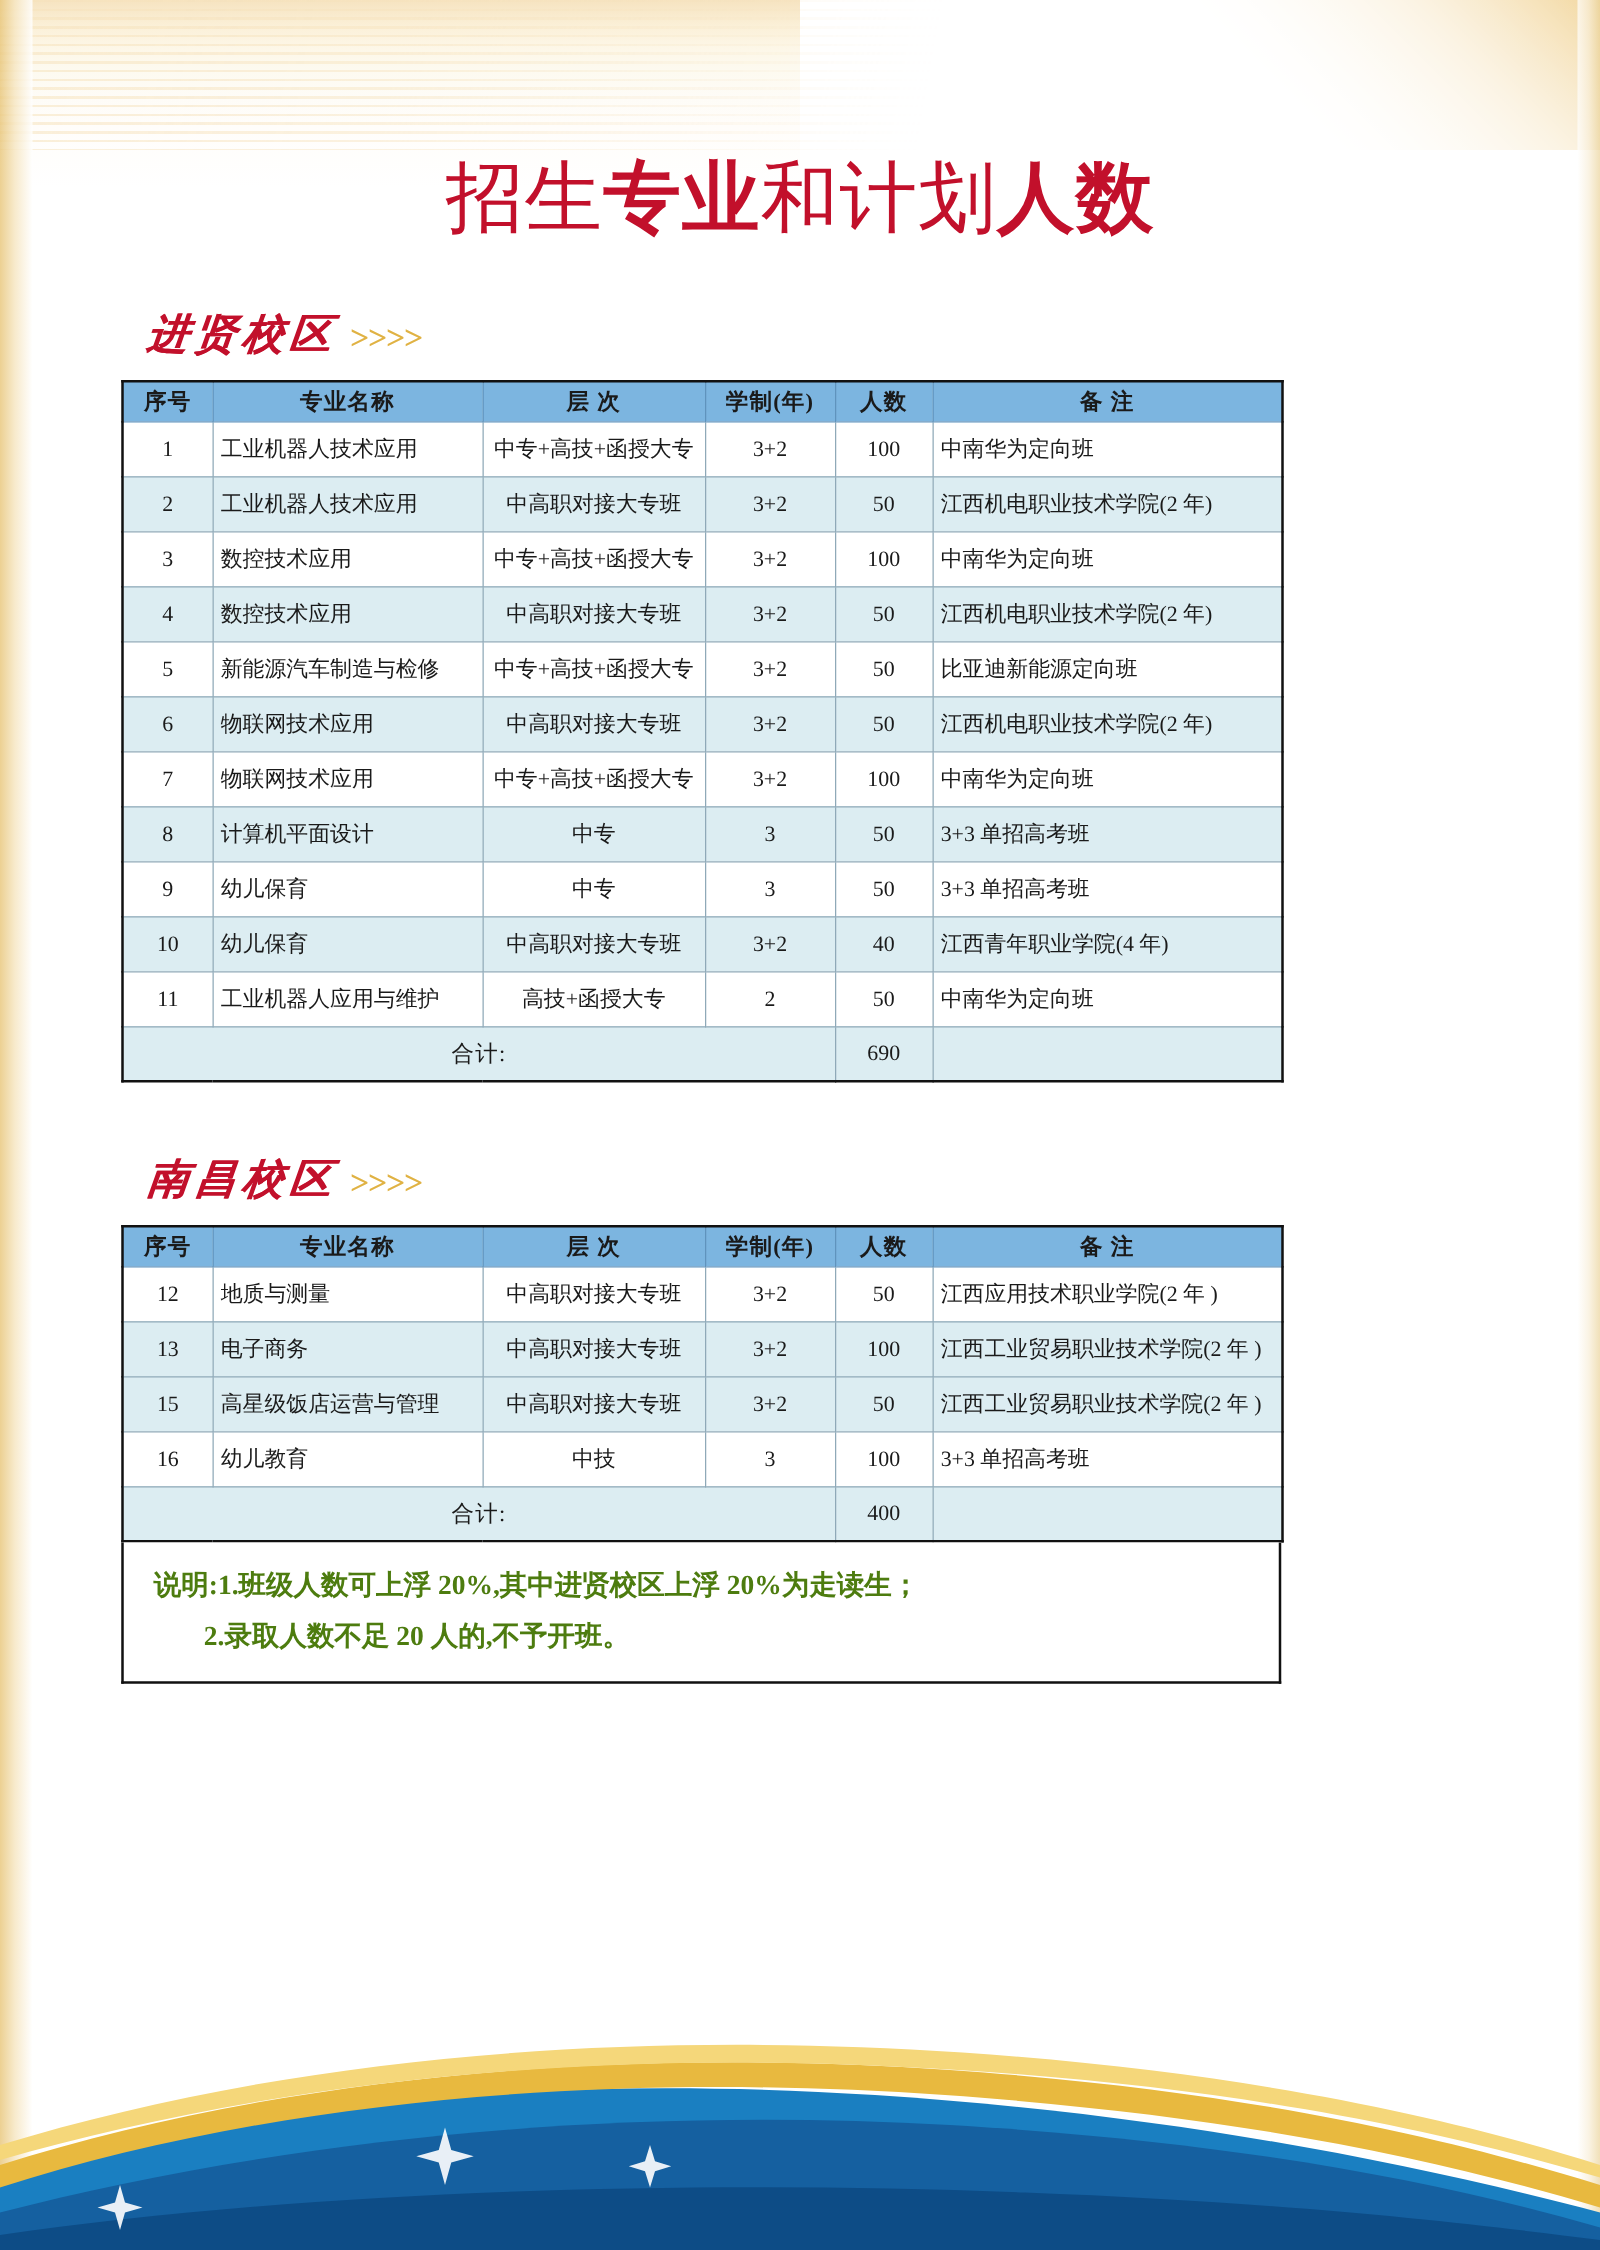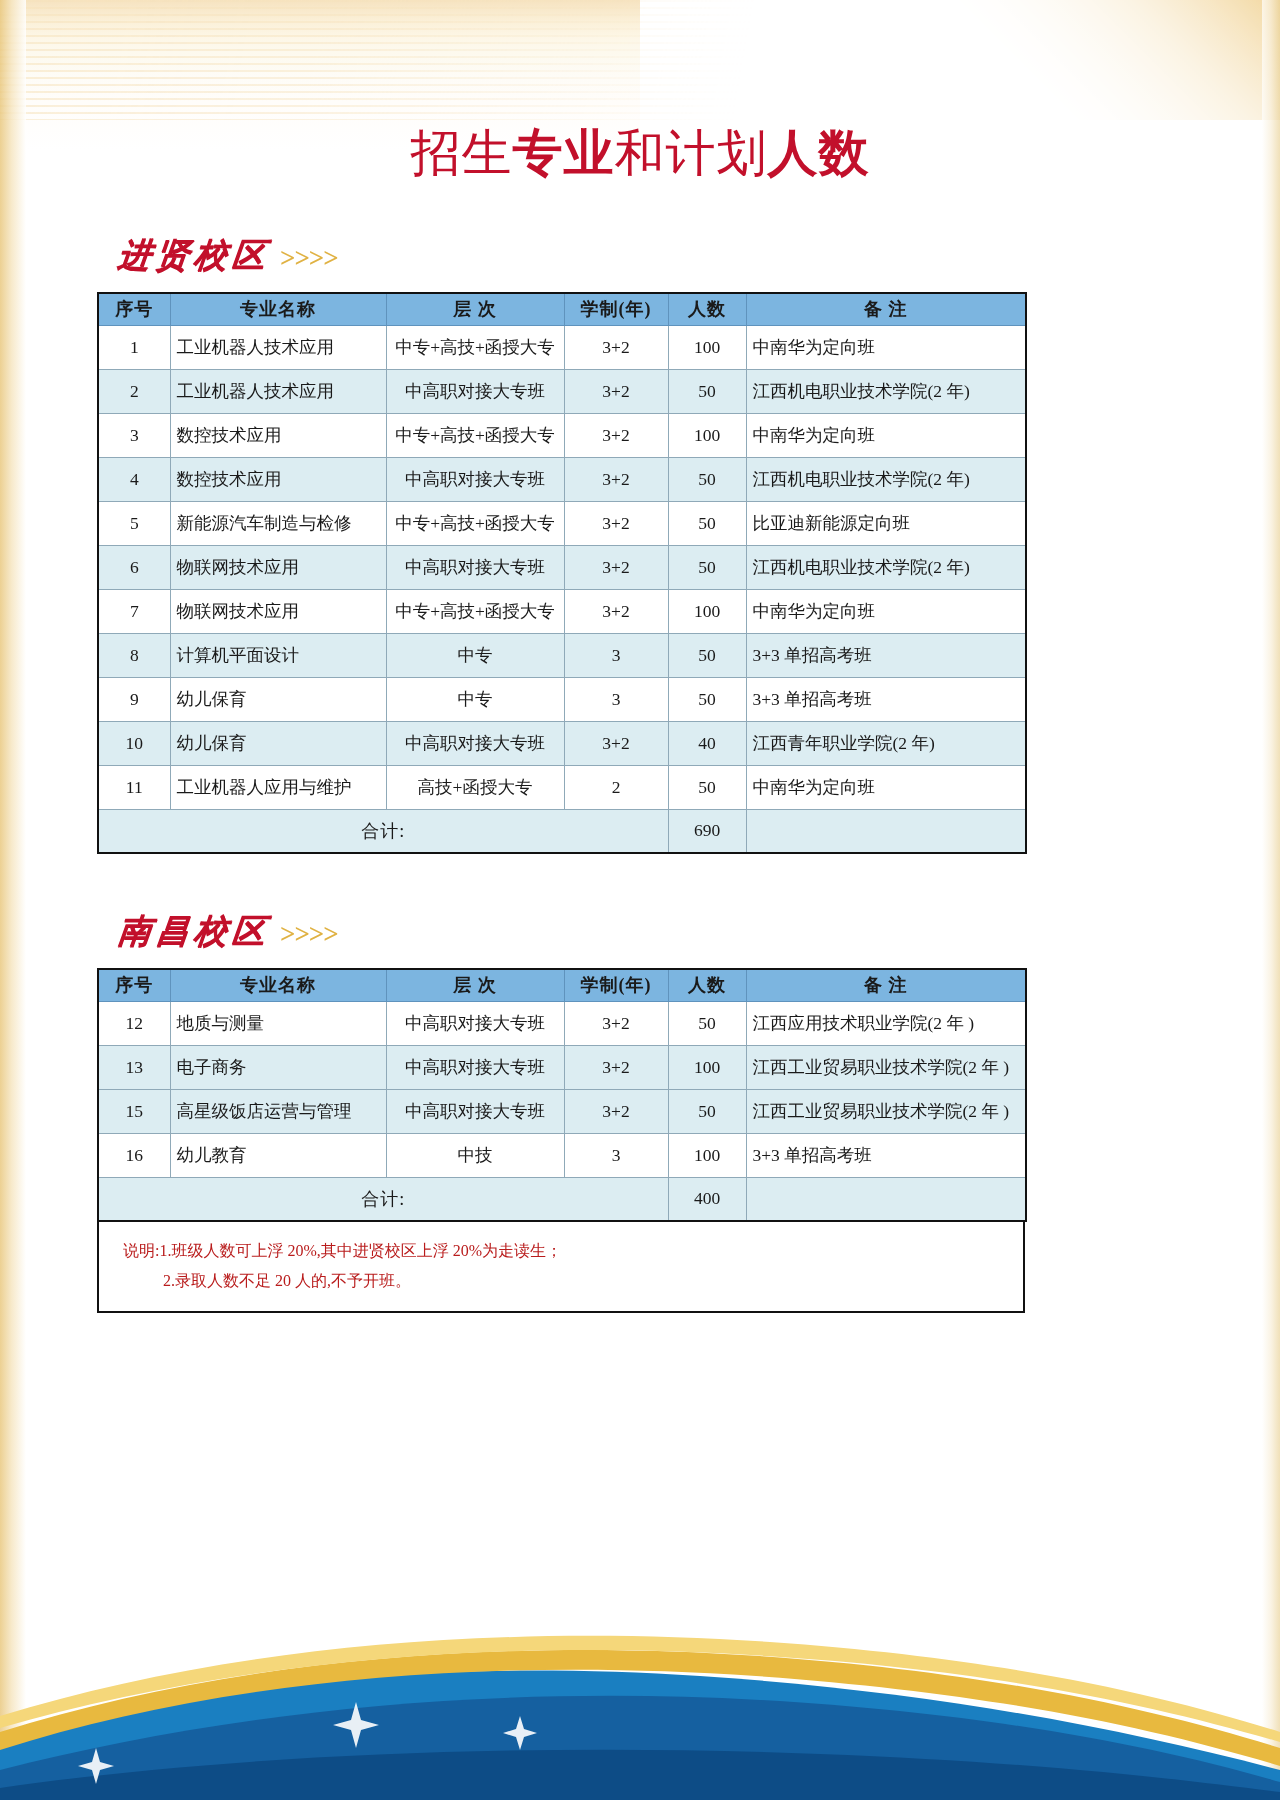--- a/index.html
+++ b/index.html
@@ -69,21 +69,21 @@
     position:absolute; left:0; top:0; width:1280px;
   }
 
   .title {
     text-align:center;
     margin-top:128px;
     line-height:1;
     white-space:nowrap;
     font-family:"Liberation Serif","DejaVu Serif",serif;
   }
-  .title span { font-size:50px; letter-spacing:1px; }
+  .title span { font-size:62px; letter-spacing:1px; }
   .t-light { color:#c2102b; font-weight:400; }
   .t-bold  { color:#c2102b; font-weight:700;margin-top:48px; }
 
   .section-head {
     margin:56px 0 0 118px;
     display:flex; align-items:flex-end; gap:10px;
     height:44px;
   }
   .section-head .zh {
     font-family:"Liberation Serif","DejaVu Serif",serif;
@@ -148,25 +148,26 @@
   .notes {
     margin:0 0 0 97px;
     width:928px;
     border:2.5px solid #111;
     border-top:none;
     background:#fff;
     padding:14px 0 16px 0;
   }
   .notes p {
     margin:0;
-    font-size:16px;
+    font-size:22px;
     line-height:1.85;
-    color:#b91c1c;
+    color:#4d7c0f;
     padding-left:24px;
     font-family:"Liberation Serif","DejaVu Serif",serif;
+    font-weight:bold;
   }
   .notes p.n2 { padding-left:64px; }
 </style>
 </head>
 <body>
 
 <div class="page">
   <div class="corner-tl"></div>
   <div class="corner-tl2"></div>
   <div class="corner-tr"></div>
@@ -274,21 +275,21 @@
             <td class="c-center">3</td>
             <td class="c-center">50</td>
             <td class="c-left">3+3 单招高考班</td>
           </tr>
           <tr class="even">
             <td class="c-center">10</td>
             <td class="c-left">幼儿保育</td>
             <td class="c-center">中高职对接大专班</td>
             <td class="c-center">3+2</td>
             <td class="c-center">40</td>
-            <td class="c-left">江西青年职业学院(2 年)</td>
+            <td class="c-left">江西青年职业学院(4 年)</td>
           </tr>
           <tr class="odd">
             <td class="c-center">11</td>
             <td class="c-left">工业机器人应用与维护</td>
             <td class="c-center">高技+函授大专</td>
             <td class="c-center">2</td>
             <td class="c-center">50</td>
             <td class="c-left">中南华为定向班</td>
           </tr>
           <tr class="total">

